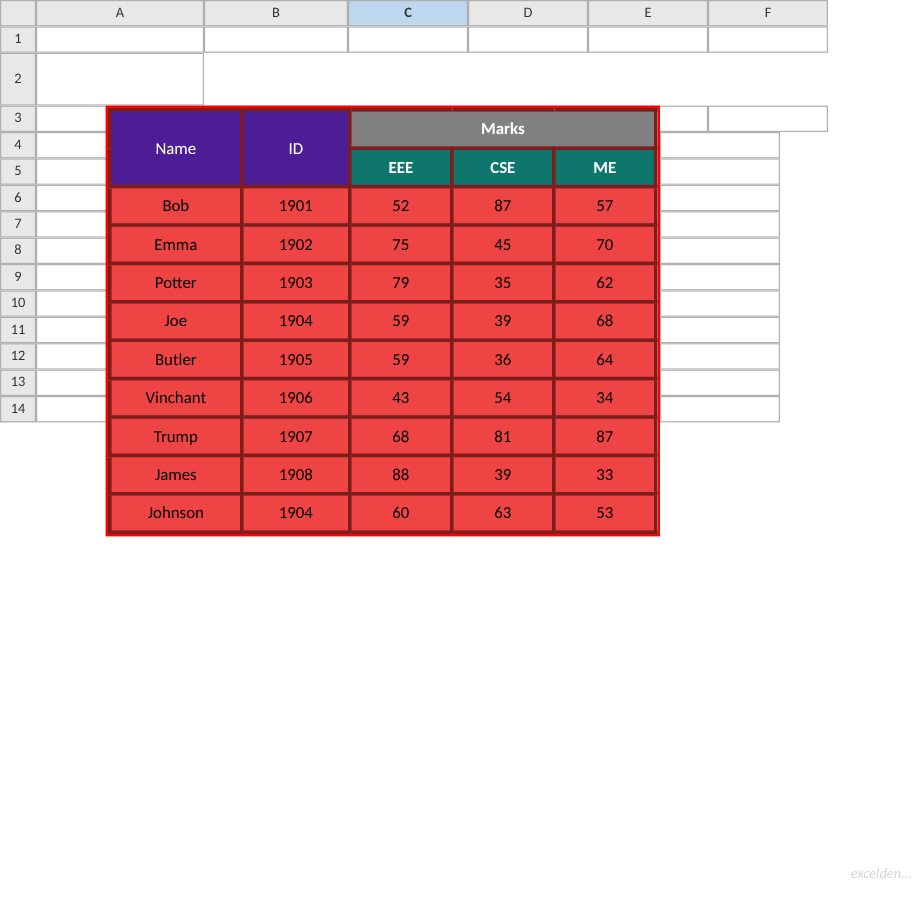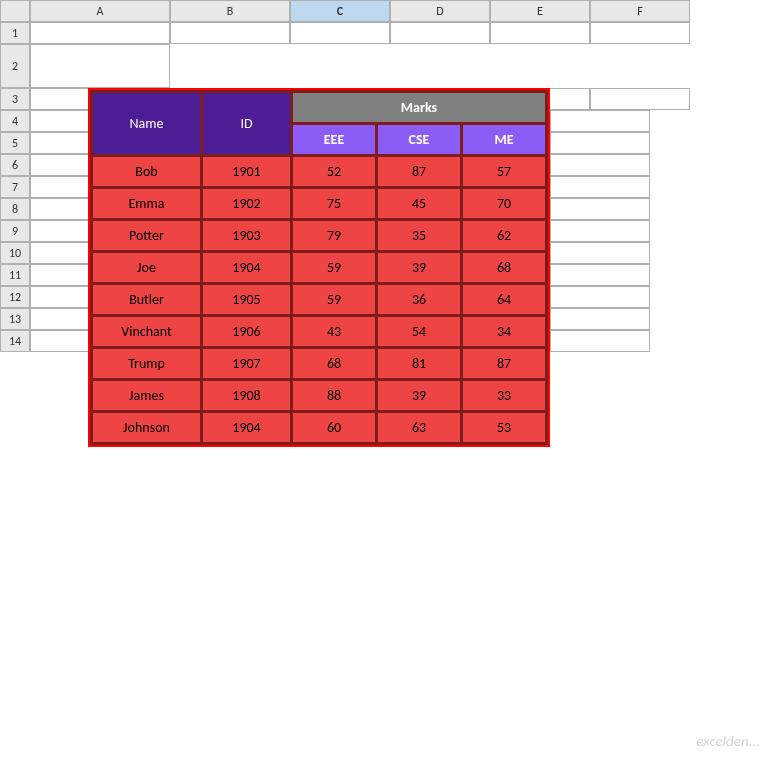--- a/index.html
+++ b/index.html
@@ -76,21 +76,21 @@
     }
 
     .th-marks-header {
       background: #808080;
       color: #ffffff;
       font-weight: bold;
       text-align: center;
     }
 
     .th-sub {
-      background: #8b5cf6;
+      background: #0f766e;
       color: #ffffff;
       font-weight: bold;
     }
 
     .td-data {
       background: #ef4444;
       color: #000;
       font-weight: normal;
     }
 
@@ -119,24 +119,24 @@
     }
 
     
     .col-selected {
       background: #bdd7ee;
       font-weight: bold;
     }
 
     .watermark {
       position: absolute;
-      bottom: 8px;
+      bottom: 22px;
       right: 8px;
       opacity: 0.35;
-      font-size: 15px;
+      font-size: 12px;
       color: #888;
       font-style: italic;
     }
   </style>
 </head>
 <body>
 
 <div class="spreadsheet">
 
   <div class="sheet-top">

